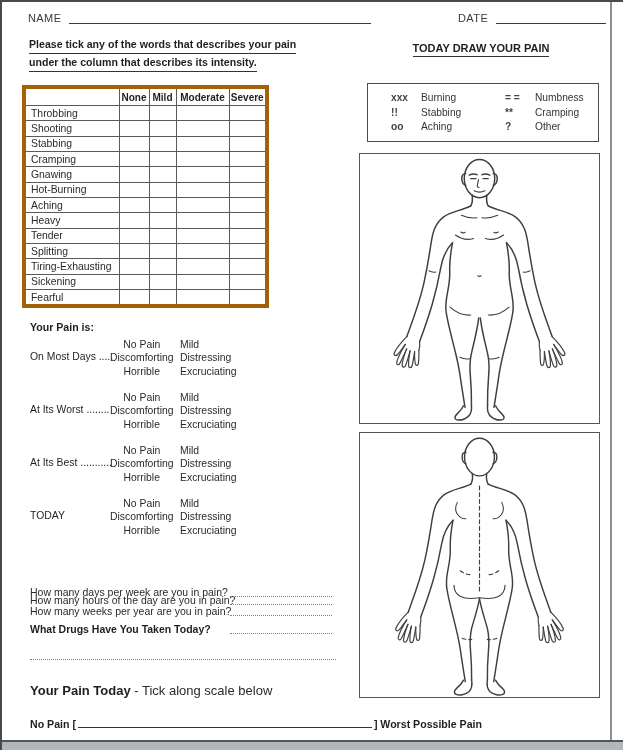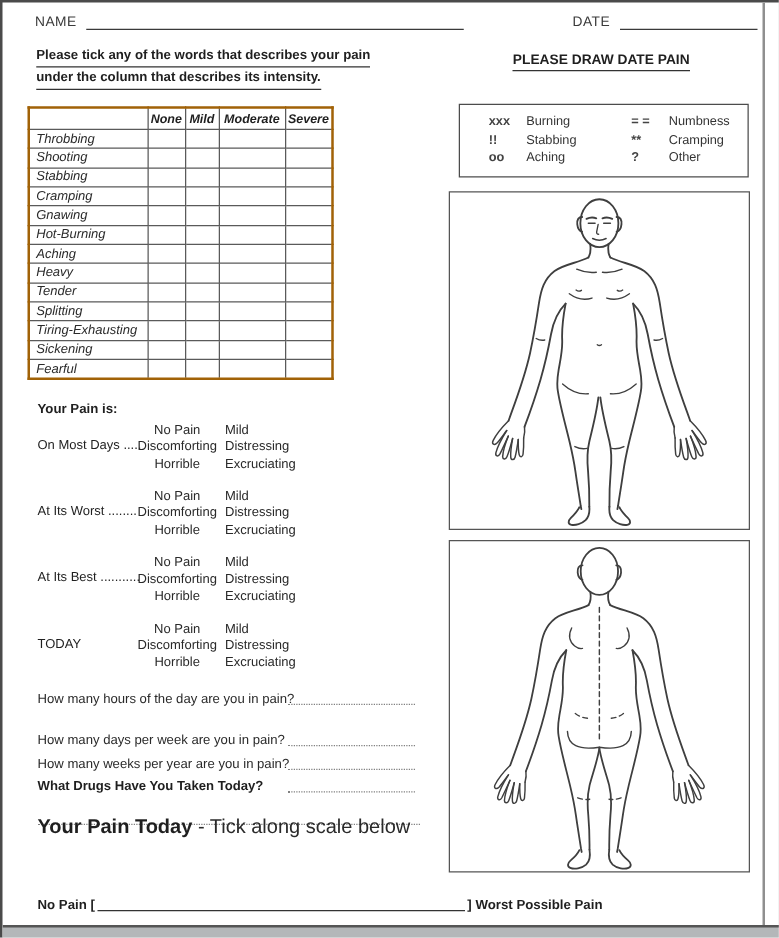--- a/index.html
+++ b/index.html
@@ -16,46 +16,46 @@
   .fill-line{border-bottom:1.3px solid #3a3a3a;height:12px;margin-left:8px;}
   .name-line{width:302px;}
   .date-line{width:110px;}
 
   
   .instructions{position:absolute;top:34px;left:27px;font-size:10.6px;font-weight:bold;line-height:16px;color:#1f1f1f;}
   .instructions span{display:inline-block;border-bottom:1px solid #333;padding-bottom:1px;}
 
   
   .pain-table{position:absolute;top:83px;left:20px;width:245px;border-collapse:collapse;table-layout:fixed;
-              border:2px solid #a16207;font-style:italic;}
+              border:4px solid #a16207;}
   .pain-table th,.pain-table td{border:1px solid #5a5a5a;font-weight:normal;overflow:hidden;white-space:nowrap;}
   .pain-table th{font-size:10px;font-weight:bold;height:14px;text-align:center;color:#1f1f1f;}
   .pain-table td{font-size:10.4px;height:14.35px;padding:0 0 0 5px;color:#2a2a2a;}
   .pain-table td.tick{padding:0;}
 
   
   .pain-is-heading{position:absolute;top:319px;left:28px;font-size:10.6px;font-weight:bold;color:#1f1f1f;}
   .pain-group{position:absolute;left:28px;width:300px;height:44px;font-size:10.4px;line-height:13.4px;color:#2a2a2a;}
   .pain-group:nth-of-type(1){top:336px;} .pain-group:nth-of-type(2){top:389px;}
   .pain-group:nth-of-type(3){top:442px;} .pain-group:nth-of-type(4){top:495px;}
   .pg-label{position:absolute;left:0;top:12px;font-weight:normal;white-space:nowrap;color:#1f1f1f;}
   .pg-col1{position:absolute;left:80px;top:0;text-align:center;} .pg-col2{position:absolute;left:150px;top:0;}
 
   
   .q-row{position:absolute;left:28px;width:310px;height:14px;font-size:10.5px;color:#2a2a2a;}
-  .q-row:nth-of-type(1){top:551px;} .q-row:nth-of-type(2){top:584px;}
+  .q-row:nth-of-type(1){top:592px;} .q-row:nth-of-type(2){top:584px;}
   .q-row:nth-of-type(3){top:603px;} .q-row:nth-of-type(4){top:621px;}
   .q-row.bold{font-weight:bold;color:#1f1f1f;}
   .q-dots{position:absolute;left:200px;top:3px;width:102px;height:7px;border-bottom:1.4px dotted #808080;}
   .separator-dots{position:absolute;top:650px;left:28px;width:306px;height:7px;border-bottom:1.4px dotted #808080;}
 
   
-  .pain-today{position:absolute;top:651px;left:28px;font-size:16px;color:#2a2a2a;}
+  .pain-today{position:absolute;top:681px;left:28px;font-size:13px;color:#2a2a2a;}
   .pain-today .bold{font-weight:bold;color:#1f1f1f;}
-  .scale-row{position:absolute;top:716px;left:28px;width:452px;display:flex;align-items:center;
+  .scale-row{position:absolute;top:716px;left:28px;width:452px;display:flex;align-items:flex-start;
              font-size:10.6px;font-weight:bold;color:#1f1f1f;white-space:nowrap;}
   .scale-line{flex:1;height:9px;margin:0 2px;border-bottom:1.7px solid #333;}
 
   
   .draw-heading{position:absolute;top:40px;left:360px;width:238px;text-align:center;font-size:11px;font-weight:bold;color:#1f1f1f;}
   .draw-heading span{display:inline-block;border-bottom:1.3px solid #333;padding-bottom:2px;}
   .legend-box{position:absolute;top:81px;left:365px;width:232px;height:59px;border:1.6px solid #4c4c4c;box-sizing:border-box;
               display:grid;grid-template-columns:30px 84px 30px auto;align-content:start;row-gap:3.5px;
               padding:8px 0 0 23px;font-size:10.2px;color:#333;}
   .legend-symbol{font-weight:bold;color:#444;}
@@ -262,21 +262,21 @@
   <div class="pain-today">
     <span class="bold">Your Pain Today</span><span> - Tick along scale below</span>
   </div>
   <div class="scale-row">
     <span>No Pain [</span>
     <span class="scale-line"></span>
     <span>] Worst Possible Pain</span>
   </div>
 
   <div class="draw-heading">
-    <span>PLEASE DRAW DATE PAIN</span>
+    <span>TODAY DRAW YOUR PAIN</span>
   </div>
 
   <div class="legend-box" id="legend-box">
       <span class="legend-symbol">xxx</span>
       <span>Burning</span>
       <span class="legend-symbol">= =</span>
       <span>Numbness</span>
       <span class="legend-symbol">!!</span>
       <span>Stabbing</span>
       <span class="legend-symbol">**</span>

